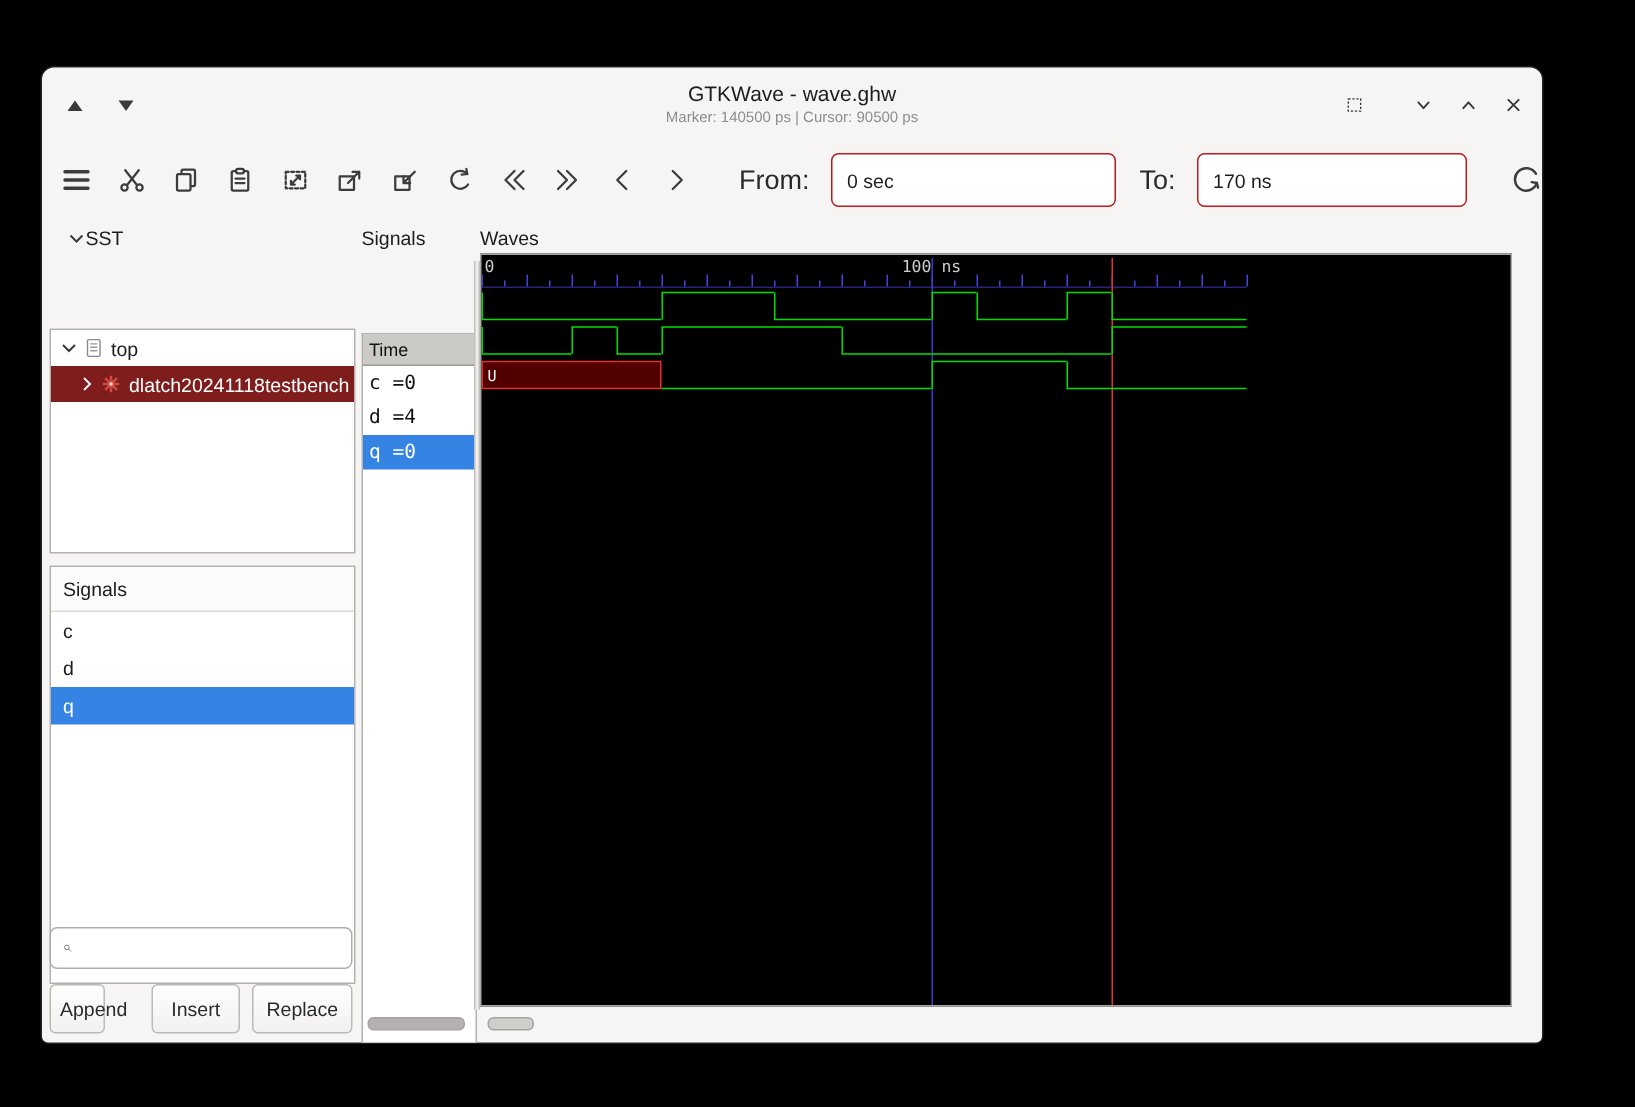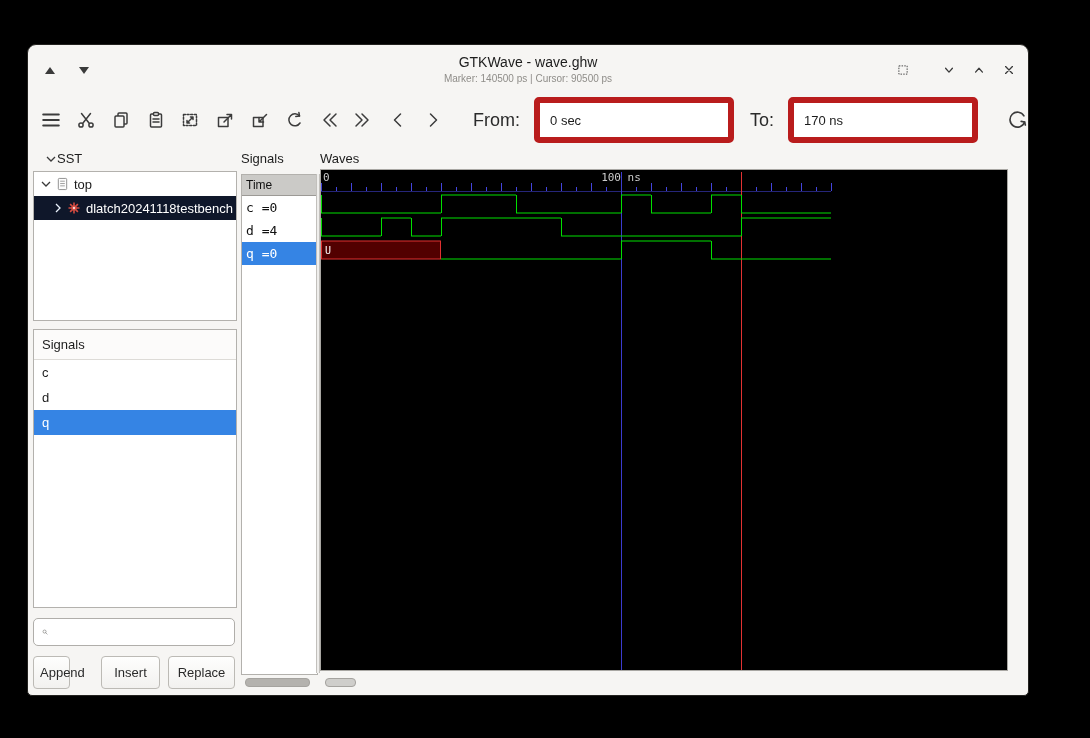--- a/index.html
+++ b/index.html
@@ -20,30 +20,30 @@
           border-bottom:7px solid #3a3a3a;}
   .tri-down{width:0;height:0;border-left:5px solid transparent;border-right:5px solid transparent;
             border-top:7px solid #3a3a3a;}
   
   .toolbar{position:absolute;left:0;top:52px;right:0;height:46px;display:flex;
            align-items:center;padding-left:12px;gap:14px;}
   .tool-btn{width:30px;height:30px;display:flex;align-items:center;justify-content:center;
             background:transparent;border:none;padding:0;}
   .tool-btn svg{stroke:#3c3c3c;fill:none;stroke-width:1.5;stroke-linecap:round;stroke-linejoin:round;}
   .range-label{font-size:18px;color:#2a2a2a;margin-left:16px;}
-  .range-input{width:168px;height:34px;border:6px solid #b91c1c;border-radius:5px;
+  .range-input{width:168px;height:34px;border:1px solid #b91c1c;border-radius:5px;
                background:#fff;font-size:13px;color:#1c1c1c;padding:0 10px;
                font-family:"Liberation Sans",sans-serif;}
   .range-input.to{width:158px;}
   
   .frame-label{position:absolute;font-size:13px;color:#1c1c1c;}
-  .panel-box{position:absolute;background:#fff;border:1px solid #b3b1ad;}
+  .panel-box{position:absolute;background:#fff;border:1px solid #b3b1ad;margin-top:48px;}
   .tree-row{height:24px;display:flex;align-items:center;gap:5px;font-size:13px;color:#1c1c1c;
             padding-left:7px;white-space:nowrap;overflow:hidden;}
-  .tree-row.selected{background:#0f172a;color:#fff;padding-left:20px;}
+  .tree-row.selected{background:#7f1d1d;color:#fff;padding-left:20px;}
   .list-header{height:29px;line-height:29px;padding-left:8px;font-size:13px;color:#1c1c1c;
                border-bottom:1px solid #dddbd7;background:#fcfbfa;}
   .list-row{height:25px;line-height:25px;padding-left:8px;font-size:13px;color:#1c1c1c;}
   .list-row.selected{background:#3584e4;color:#fff;}
   .search-box{position:absolute;left:5px;top:573px;width:202px;height:28px;background:#fff;
               border:1px solid #b0aeaa;border-radius:5px;display:flex;align-items:center;
               padding-left:8px;box-sizing:border-box;gap:6px;}
   .search-input{border:none;outline:none;flex:1;font-size:13px;background:transparent;height:20px;}
   .btn{position:absolute;top:611px;height:33px;background:linear-gradient(#fefefd,#f2f1ef);
        border:1px solid #bcbab5;border-radius:4px;font-size:13px;color:#2a2a2a;

